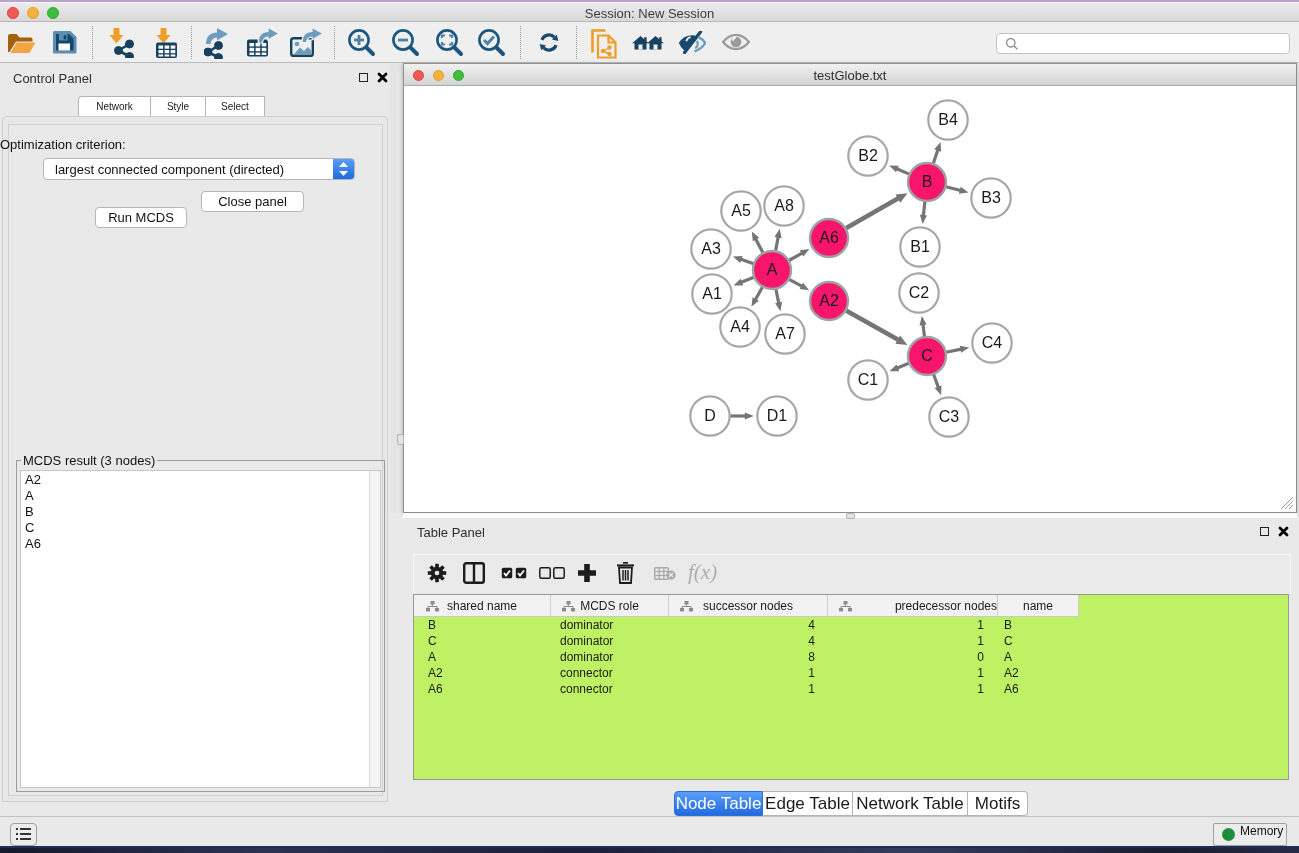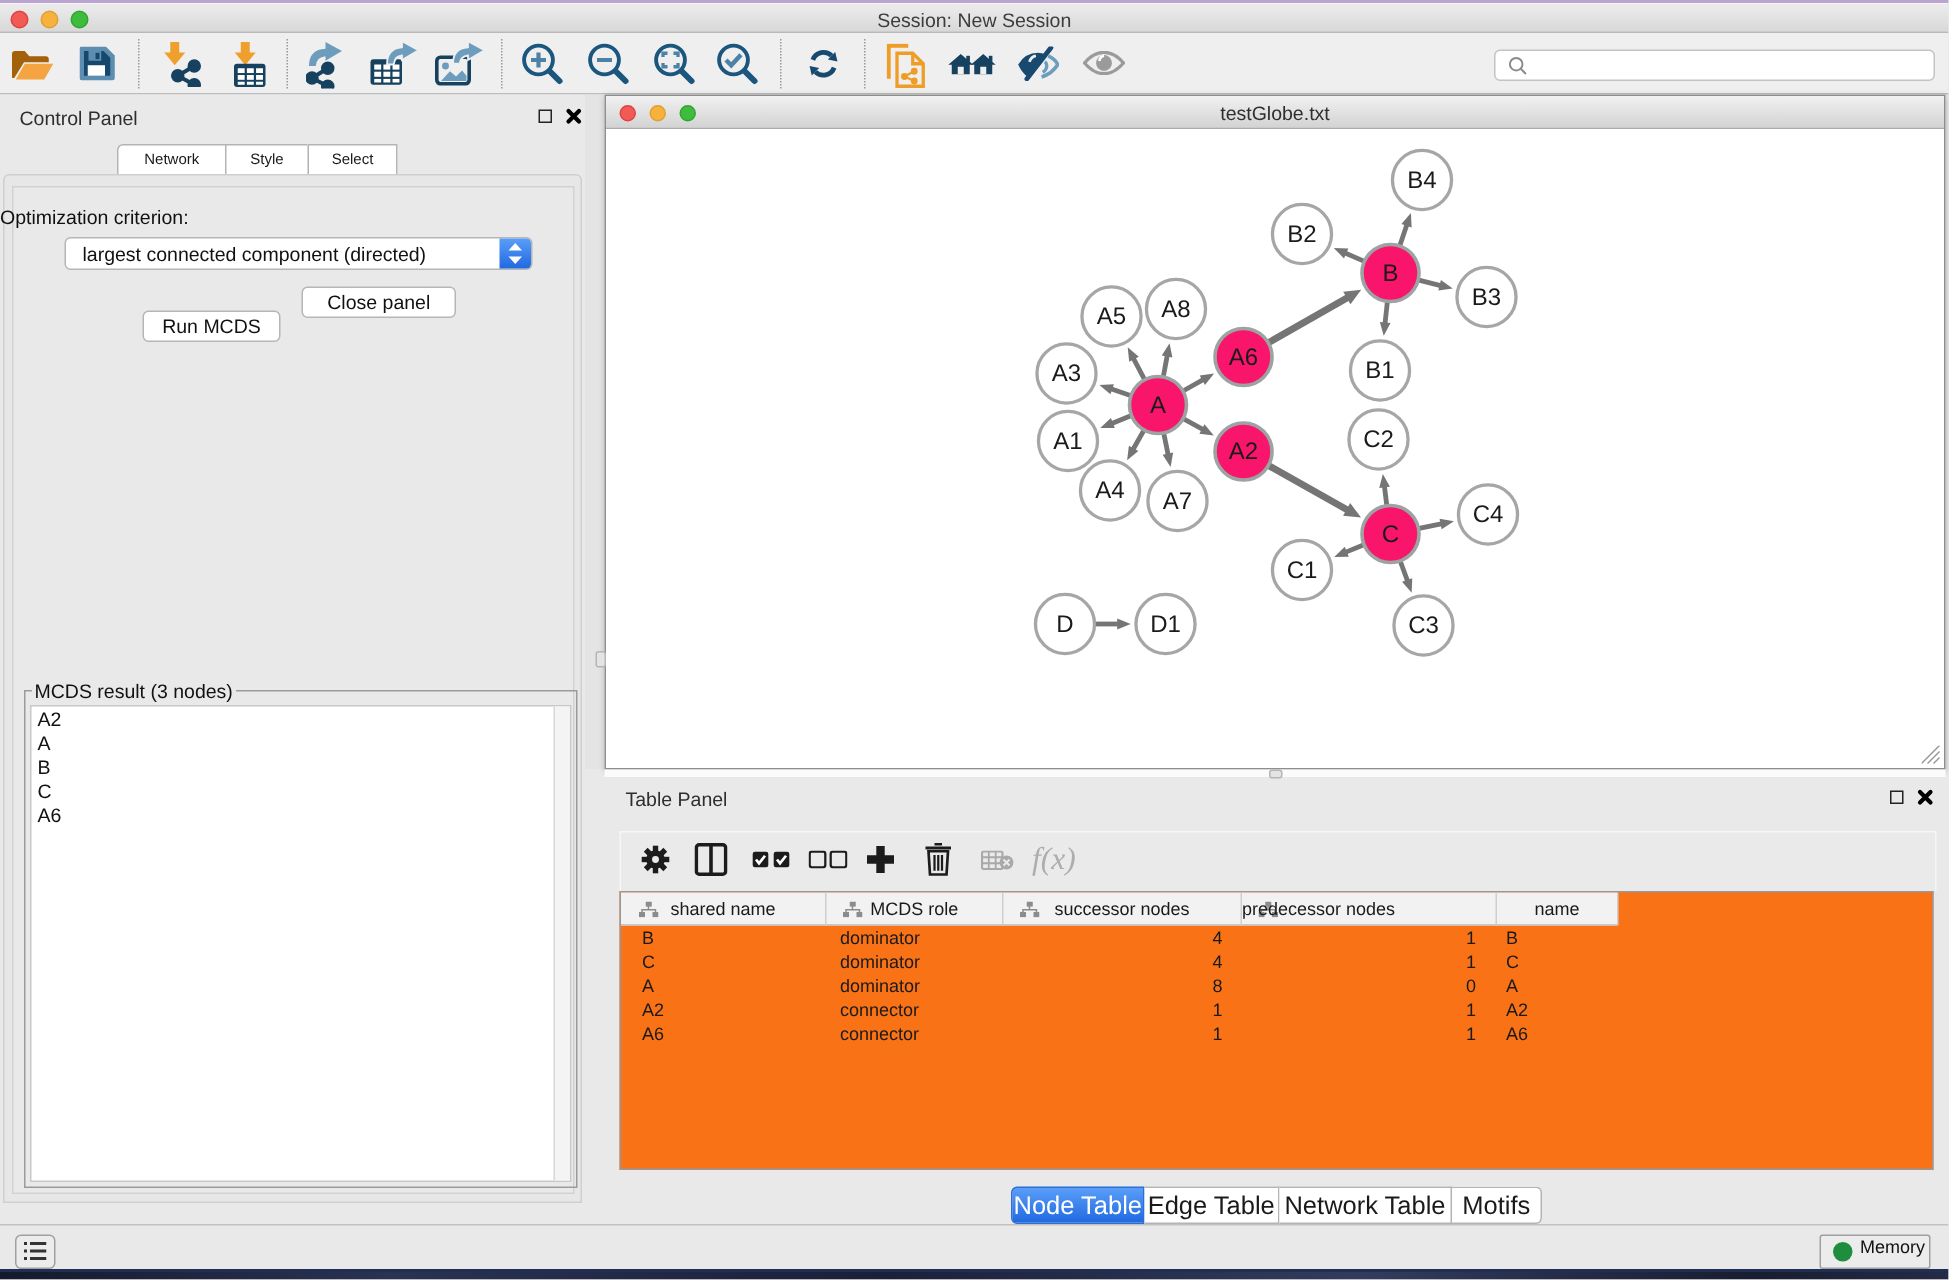--- a/index.html
+++ b/index.html
@@ -299,21 +299,21 @@
         <line x1="0.7" y1="8.5" x2="14.3" y2="8.5"></line>
         <line x1="5.2" y1="0.7" x2="5.2" y2="12.3"></line>
         <line x1="9.8" y1="0.7" x2="9.8" y2="12.3"></line>
       </g>
     <circle cx="17" cy="8" r="4.6" fill="#a9a9a9"></circle>
     <path d="M15 6 L19 10 M19 6 L15 10" stroke="#eaeaea" stroke-width="1.3"></path>
   </svg>
 
   <div class="abs" style="left:283px;top:44px;font-family:'Liberation Serif',serif;font-style:italic;font-size:21px;color:#adadad;">f(x)</div>
 
-  <div class="abs" style="left:8px;top:78px;width:876px;height:186px;background:#f97316;border:1px solid #989898;">
+  <div class="abs" style="left:8px;top:78px;width:876px;height:186px;background:#bef264;border:1px solid #989898;">
 
     <div class="abs" style="left:0;top:0;width:664px;height:22px;background:#f2f2f2;border-bottom:1px solid #c8c8c8;"></div>
     <div class="abs" style="left:136px;top:0;height:22px;border-left:1px solid #cfcfcf;"></div>
     <div class="abs" style="left:254px;top:0;height:22px;border-left:1px solid #cfcfcf;"></div>
     <div class="abs" style="left:413px;top:0;height:22px;border-left:1px solid #cfcfcf;"></div>
     <div class="abs" style="left:583px;top:0;height:22px;border-left:1px solid #cfcfcf;"></div>
     <div class="abs" style="left:664px;top:0;height:22px;border-left:1px solid #cfcfcf;"></div>
     <svg class="abs" style="left:12px;top:6px" width="13" height="11" viewBox="0 0 13 11">
         <g fill="#8c8c8c">
           <rect x="4.5" y="0" width="4" height="3.4"></rect>
@@ -342,21 +342,21 @@
       </svg>
     <div class="abs" style="left:255px;top:4px;width:158px;text-align:center;font-size:12px;color:#1a1a1a;">successor nodes</div>
     <svg class="abs" style="left:425px;top:6px" width="13" height="11" viewBox="0 0 13 11">
         <g fill="#8c8c8c">
           <rect x="4.5" y="0" width="4" height="3.4"></rect>
           <rect x="0" y="7" width="4" height="3.4"></rect>
           <rect x="9" y="7" width="4" height="3.4"></rect>
           <path d="M6.3 3 v2.5 M2 7 V5.5 H11 V7" stroke="#8c8c8c" fill="none" stroke-width="1"></path>
         </g>
       </svg>
-    <div class="abs" style="left:414px;top:4px;width:169px;text-align:left;font-size:12px;color:#1a1a1a;">predecessor nodes</div>
+    <div class="abs" style="left:414px;top:4px;width:169px;text-align:right;font-size:12px;color:#1a1a1a;">predecessor nodes</div>
     <div class="abs" style="left:584px;top:4px;width:80px;text-align:center;font-size:12px;color:#1a1a1a;">name</div>
 
     <div class="abs" style="left:0;top:22px;width:876px;font-size:12px;color:#1a1a1a;line-height:16px;">
       <div style="position:relative;height:16px;">
           <span style="position:absolute;left:14px;">B</span>
           <span style="position:absolute;left:146px;">dominator</span>
           <span style="position:absolute;left:301px;width:100px;text-align:right;">4</span>
           <span style="position:absolute;left:470px;width:100px;text-align:right;">1</span>
           <span style="position:absolute;left:590px;">B</span>
         </div>

